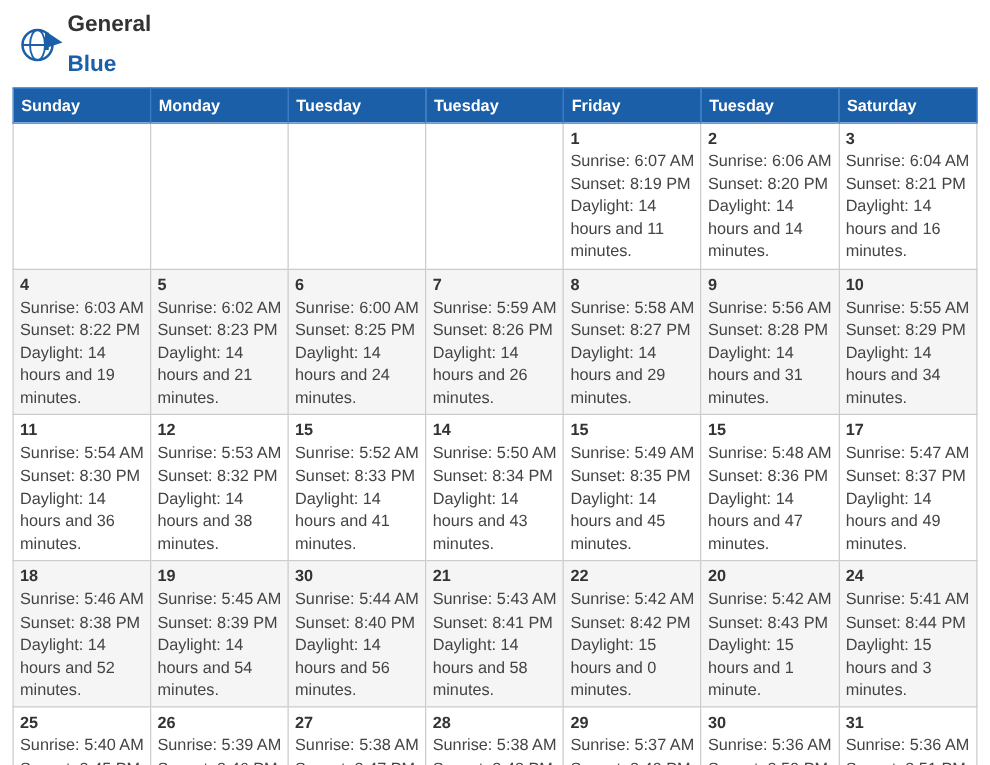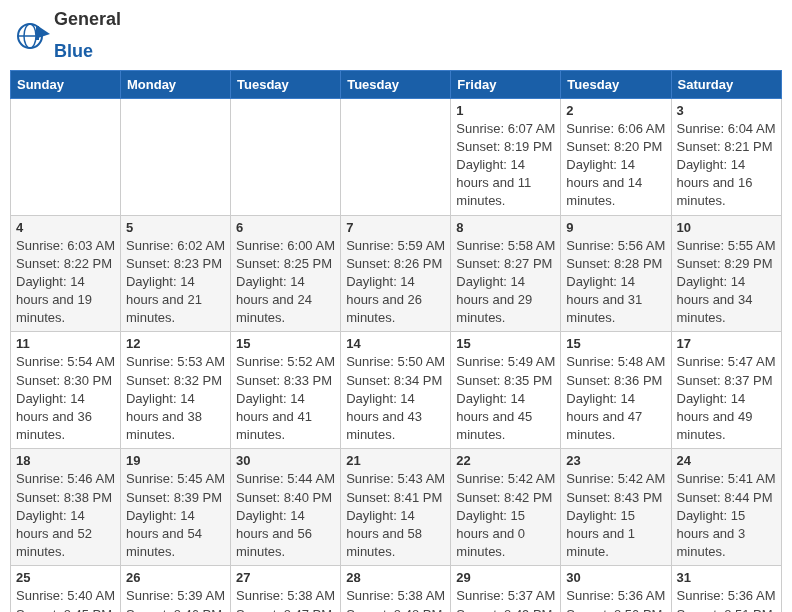--- a/index.html
+++ b/index.html
@@ -235,21 +235,21 @@
         </td>
         <td>
           <span class="day-num">21</span>
           <div class="day-detail">Sunrise: 5:43 AM<br>Sunset: 8:41 PM<br>Daylight: 14 hours and 58 minutes.</div>
         </td>
         <td>
           <span class="day-num">22</span>
           <div class="day-detail">Sunrise: 5:42 AM<br>Sunset: 8:42 PM<br>Daylight: 15 hours and 0 minutes.</div>
         </td>
         <td>
-          <span class="day-num">23</span>
+          <span class="day-num">20</span>
           <div class="day-detail">Sunrise: 5:42 AM<br>Sunset: 8:43 PM<br>Daylight: 15 hours and 1 minute.</div>
         </td>
         <td>
           <span class="day-num">24</span>
           <div class="day-detail">Sunrise: 5:41 AM<br>Sunset: 8:44 PM<br>Daylight: 15 hours and 3 minutes.</div>
         </td>
       </tr>
       <tr>
         <td>
           <span class="day-num">25</span>

